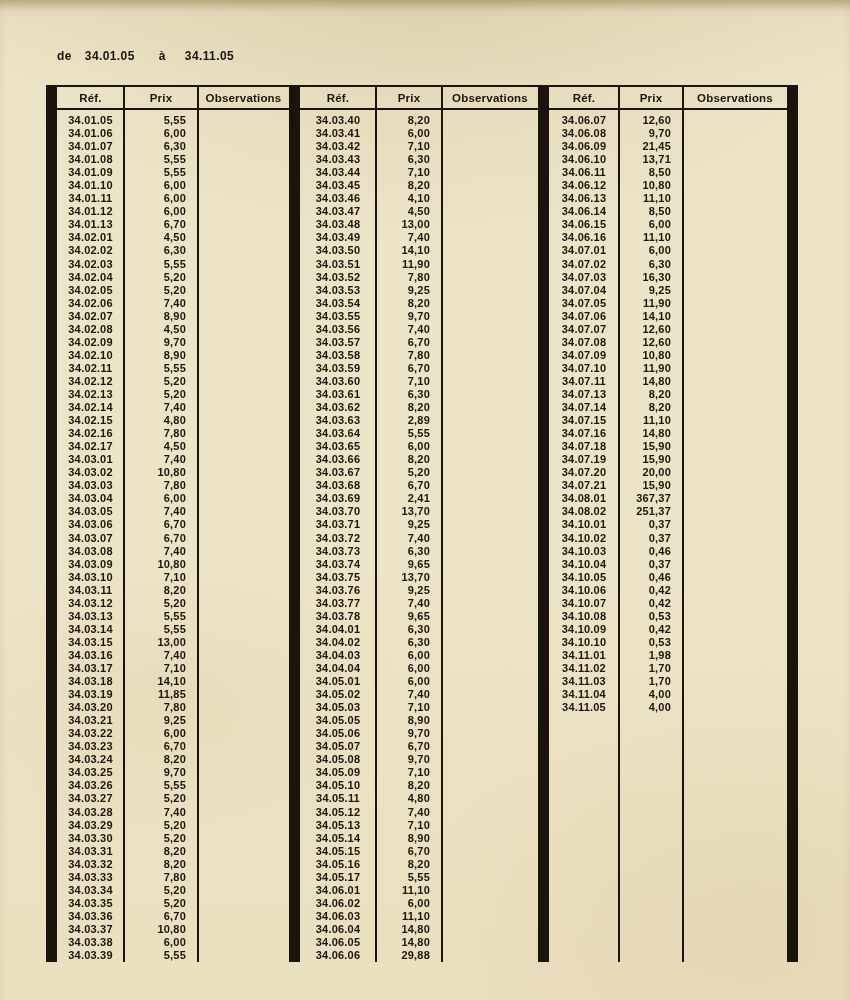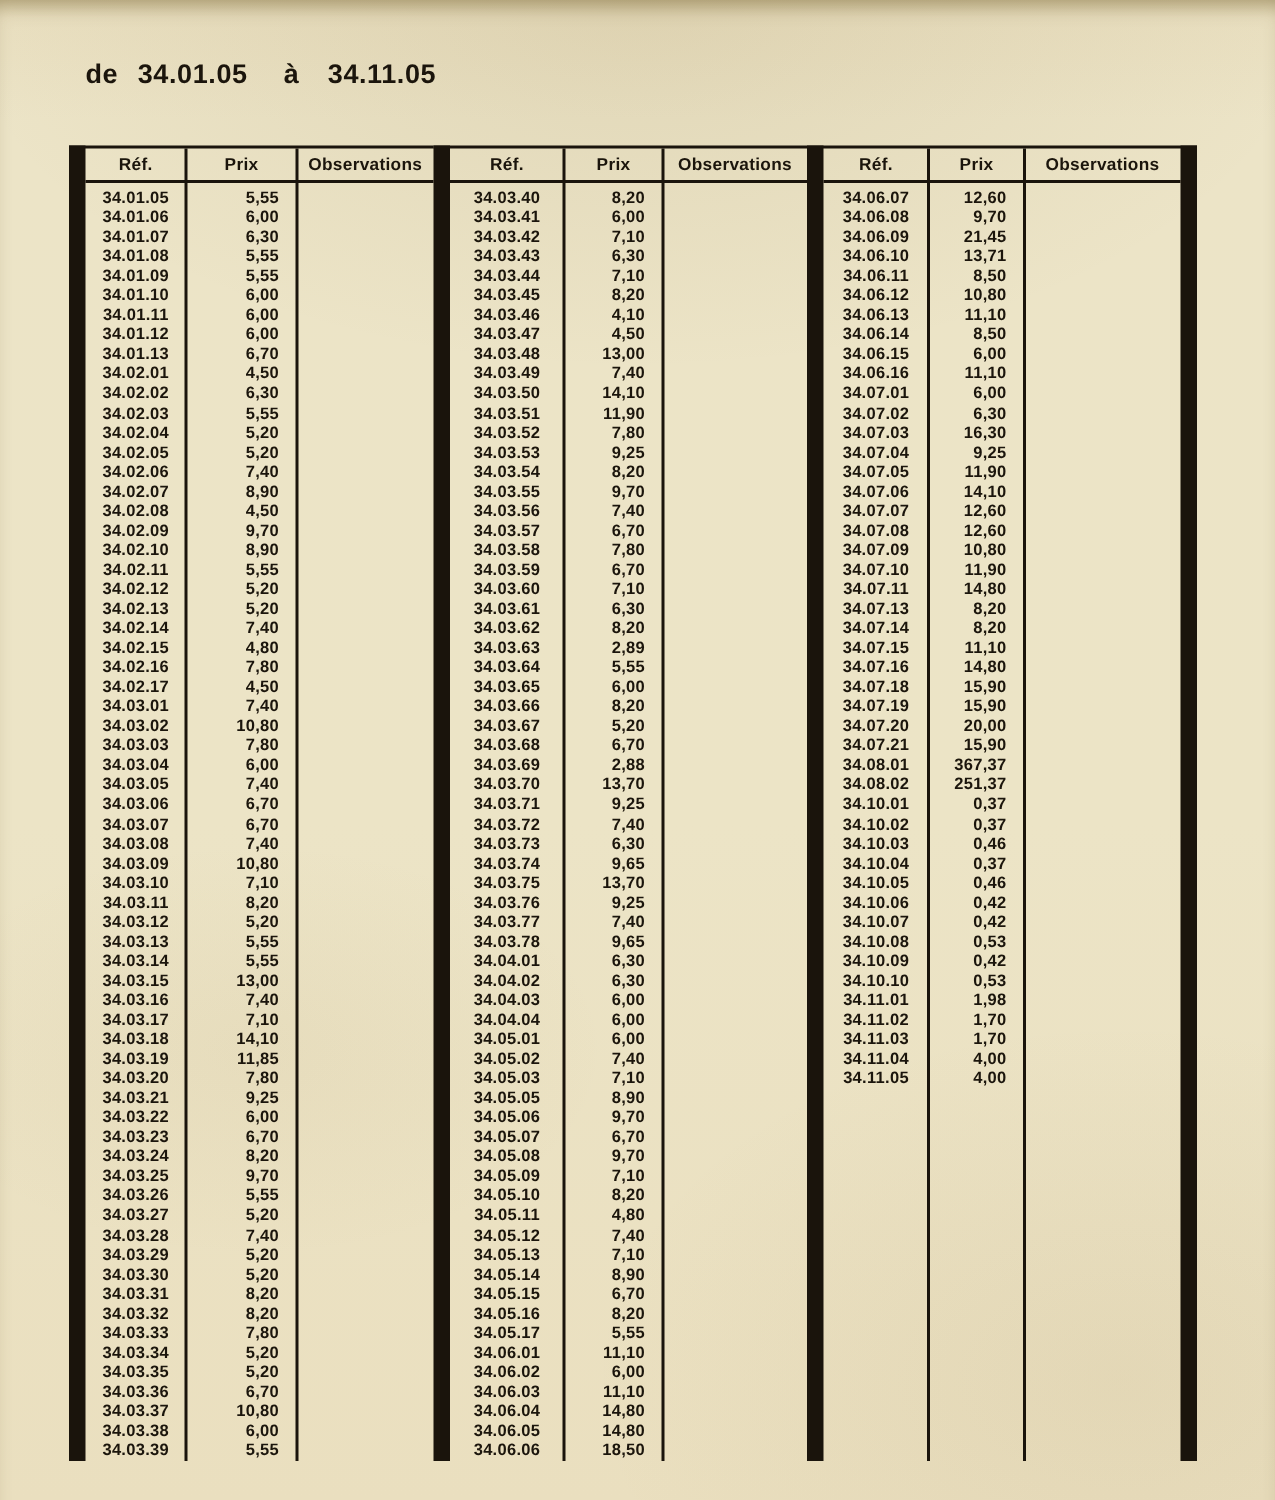--- a/index.html
+++ b/index.html
@@ -8,29 +8,29 @@
     background:
       radial-gradient(120% 55% at 50% 0%, rgba(120,95,40,.10), rgba(0,0,0,0) 45%),
       radial-gradient(70% 40% at 88% 92%, rgba(130,100,45,.07), rgba(0,0,0,0) 60%),
       radial-gradient(40% 20% at 20% 70%, rgba(140,110,55,.05), rgba(0,0,0,0) 70%),
       linear-gradient(180deg,#dfd3ae 0%, #e9dfc0 1.2%, #ece4c7 8%, #ece4c6 55%, #eadfbf 100%);
     box-shadow: inset 0 10px 14px -8px rgba(90,70,25,.45);
     font-family:"Liberation Sans","DejaVu Sans",sans-serif;
     font-weight:700;color:#1b150c;
     -webkit-font-smoothing:antialiased;
   }
-  .range{position:absolute;left:57px;top:39px;display:flex;align-items:flex-start;font-size:18px;letter-spacing:.4px;}
+  .range{position:absolute;left:57px;top:49px;display:flex;align-items:flex-start;font-size:12px;letter-spacing:.4px;}
   .range .v1{margin-left:13px}
   .range .a{margin-left:24px}
   .range .v2{margin-left:19px}
 
   .tables{position:absolute;left:46px;top:85px;display:flex;}
   .ptable{
     position:relative;box-sizing:border-box;height:877px;
-    border-left:11px solid #1a140c;border-top:2px solid #1a140c;margin-top:12px;
+    border-left:11px solid #1a140c;border-top:2px solid #1a140c;
   }
   .ptable.last{border-right:11px solid #1a140c;}
   .t1{width:243px}
   .t2{width:249px}
   .t3{width:260px}
 
   .thead{display:grid;height:21px;border-bottom:2px solid #1a140c;align-items:center;text-align:center;font-size:11.5px;letter-spacing:.2px;}
   .t1 .thead,.t1 .row{grid-template-columns:67px 74px 91px;}
   .t2 .thead,.t2 .row{grid-template-columns:76px 66px 96px;}
   .t3 .thead,.t3 .row{grid-template-columns:70px 64px 104px;}
@@ -640,21 +640,21 @@
           </div>
 
           <div class="row">
             <div class="cell-ref">34.03.68</div>
             <div class="cell-prix">6,70</div>
             <div class="cell-obs"></div>
           </div>
 
           <div class="row">
             <div class="cell-ref">34.03.69</div>
-            <div class="cell-prix">2,88</div>
+            <div class="cell-prix">2,41</div>
             <div class="cell-obs"></div>
           </div>
 
           <div class="row">
             <div class="cell-ref">34.03.70</div>
             <div class="cell-prix">13,70</div>
             <div class="cell-obs"></div>
           </div>
 
           <div class="row">
@@ -850,21 +850,21 @@
           </div>
 
           <div class="row">
             <div class="cell-ref">34.06.05</div>
             <div class="cell-prix">14,80</div>
             <div class="cell-obs"></div>
           </div>
 
           <div class="row">
             <div class="cell-ref">34.06.06</div>
-            <div class="cell-prix">18,50</div>
+            <div class="cell-prix">29,88</div>
             <div class="cell-obs"></div>
           </div>
         </div>
     </div>
 
     <div class="ptable t3 last">
       <div class="vline vl1"></div>
       <div class="vline vl2"></div>
       <div class="thead">
         <div>Réf.</div>

